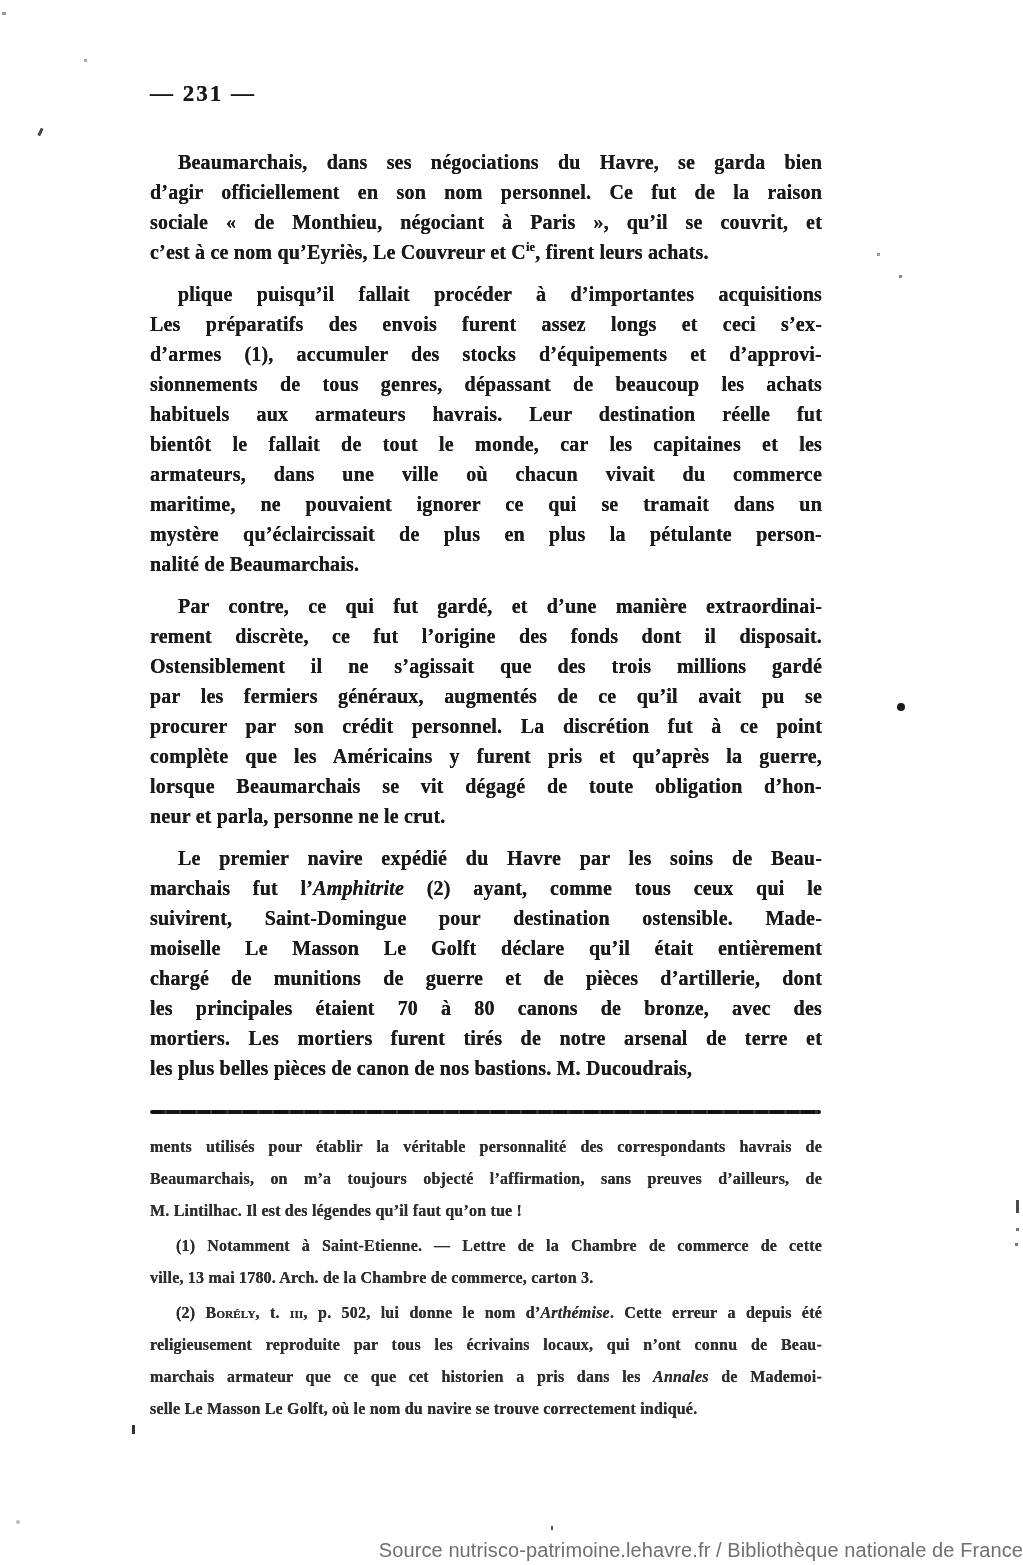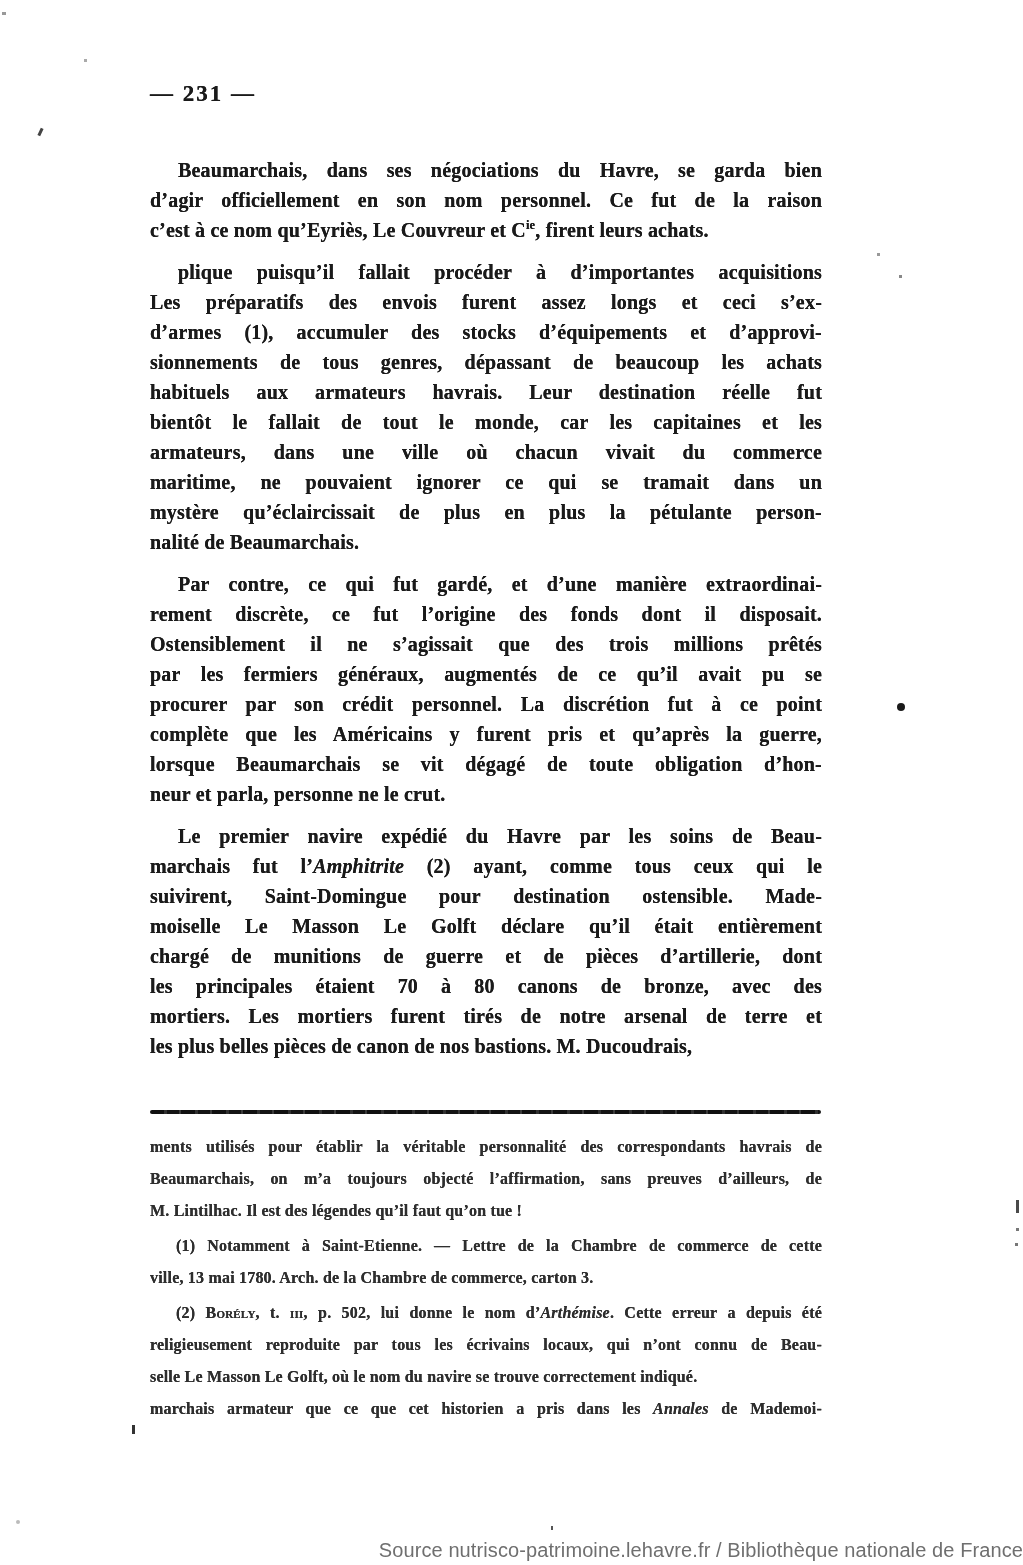--- a/index.html
+++ b/index.html
@@ -20,21 +20,21 @@
     position:absolute;top:81px;left:150px;width:672px;
     text-align:left;
     font-size:23px;font-weight:700;letter-spacing:2px;
     color:var(--ink);
     text-shadow:0 0 .4px currentColor;
   }
   .body-text{
     position:absolute;top:143px;left:150px;width:672px;
     color:var(--ink);
   }
-  .para{margin:12px 0 12px 0;}
+  .para{margin:4px 0 12px 0;}
   .line{
     font-size:20px;line-height:30px;font-weight:700;
     letter-spacing:.2px;
     text-align:justify;text-align-last:justify;
     text-shadow:0 0 .4px currentColor;
     white-space:normal;
   }
   .line.last{text-align-last:left;}
   .para.indent .line:first-child{text-indent:28px;}
   .rule{
@@ -70,38 +70,39 @@
 </style>
 </head>
 <body>
 
 <div class="page-number">— 231 —</div>
 
 <div class="body-text">
     <div class="para indent">
       <div class="line">Beaumarchais, dans ses négociations du Havre, se garda bien</div>
       <div class="line">d’agir officiellement en son nom personnel. Ce fut de la raison</div>
+      <div class="line">sociale « de Monthieu, négociant à Paris », qu’il se couvrit, et</div>
       <div class="line last">c’est à ce nom qu’Eyriès, Le Couvreur et C<sup>ie</sup>, firent leurs achats.</div>
     </div>
     <div class="para indent">
       <div class="line">plique puisqu’il fallait procéder à d’importantes acquisitions</div>
       <div class="line">Les préparatifs des envois furent assez longs et ceci s’ex-</div>
       <div class="line">d’armes (1), accumuler des stocks d’équipements et d’approvi-</div>
       <div class="line">sionnements de tous genres, dépassant de beaucoup les achats</div>
       <div class="line">habituels aux armateurs havrais. Leur destination réelle fut</div>
       <div class="line">bientôt le fallait de tout le monde, car les capitaines et les</div>
       <div class="line">armateurs, dans une ville où chacun vivait du commerce</div>
       <div class="line">maritime, ne pouvaient ignorer ce qui se tramait dans un</div>
       <div class="line">mystère qu’éclaircissait de plus en plus la pétulante person-</div>
       <div class="line last">nalité de Beaumarchais.</div>
     </div>
     <div class="para indent">
       <div class="line">Par contre, ce qui fut gardé, et d’une manière extraordinai-</div>
       <div class="line">rement discrète, ce fut l’origine des fonds dont il disposait.</div>
-      <div class="line">Ostensiblement il ne s’agissait que des trois millions prêtés</div>
+      <div class="line">Ostensiblement il ne s’agissait que des trois millions gardé</div>
       <div class="line">par les fermiers généraux, augmentés de ce qu’il avait pu se</div>
       <div class="line">procurer par son crédit personnel. La discrétion fut à ce point</div>
       <div class="line">complète que les Américains y furent pris et qu’après la guerre,</div>
       <div class="line">lorsque Beaumarchais se vit dégagé de toute obligation d’hon-</div>
       <div class="line last">neur et parla, personne ne le crut.</div>
     </div>
     <div class="para indent">
       <div class="line">Le premier navire expédié du Havre par les soins de Beau-</div>
       <div class="line">marchais fut l’<em>Amphitrite</em> (2) ayant, comme tous ceux qui le</div>
       <div class="line">suivirent, Saint-Domingue pour destination ostensible. Made-</div>
@@ -121,22 +122,22 @@
       <div class="line">Beaumarchais, on m’a toujours objecté l’affirmation, sans preuves d’ailleurs, de</div>
       <div class="line last">M. Lintilhac. Il est des légendes qu’il faut qu’on tue !</div>
     </div>
     <div class="para indent">
       <div class="line">(1) Notamment à Saint-Etienne. — Lettre de la Chambre de commerce de cette</div>
       <div class="line last">ville, 13 mai 1780. Arch. de la Chambre de commerce, carton 3.</div>
     </div>
     <div class="para indent">
       <div class="line">(2) <span class="sc">Borély</span>, t. <span class="sc">iii</span>, p. 502, lui donne le nom d’<em>Arthémise</em>. Cette erreur a depuis été</div>
       <div class="line">religieusement reproduite par tous les écrivains locaux, qui n’ont connu de Beau-</div>
+      <div class="line">marchais armateur que ce que cet historien a pris dans les <em>Annales</em> de Mademoi-</div>
       <div class="line last">selle Le Masson Le Golft, où le nom du navire se trouve correctement indiqué.</div>
-      <div class="line">marchais armateur que ce que cet historien a pris dans les <em>Annales</em> de Mademoi-</div>
     </div>
   </div>
 
 <div class="attribution">Source nutrisco-patrimoine.lehavre.fr / Bibliothèque nationale de France</div>
 
 <div class="speck round" style="left:897px;top:703px;width:8px;height:8px;background:#1a1a1a;"></div>
 <div class="speck" style="left:1016px;top:1200px;width:3px;height:13px;background:#4a4a4a;"></div>
 <div class="speck" style="left:1016px;top:1228px;width:3px;height:3px;background:#777;"></div>
 <div class="speck" style="left:1015px;top:1243px;width:3px;height:3px;background:#777;"></div>
 <div class="speck" style="left:132px;top:1425px;width:3px;height:9px;background:#333;"></div>

